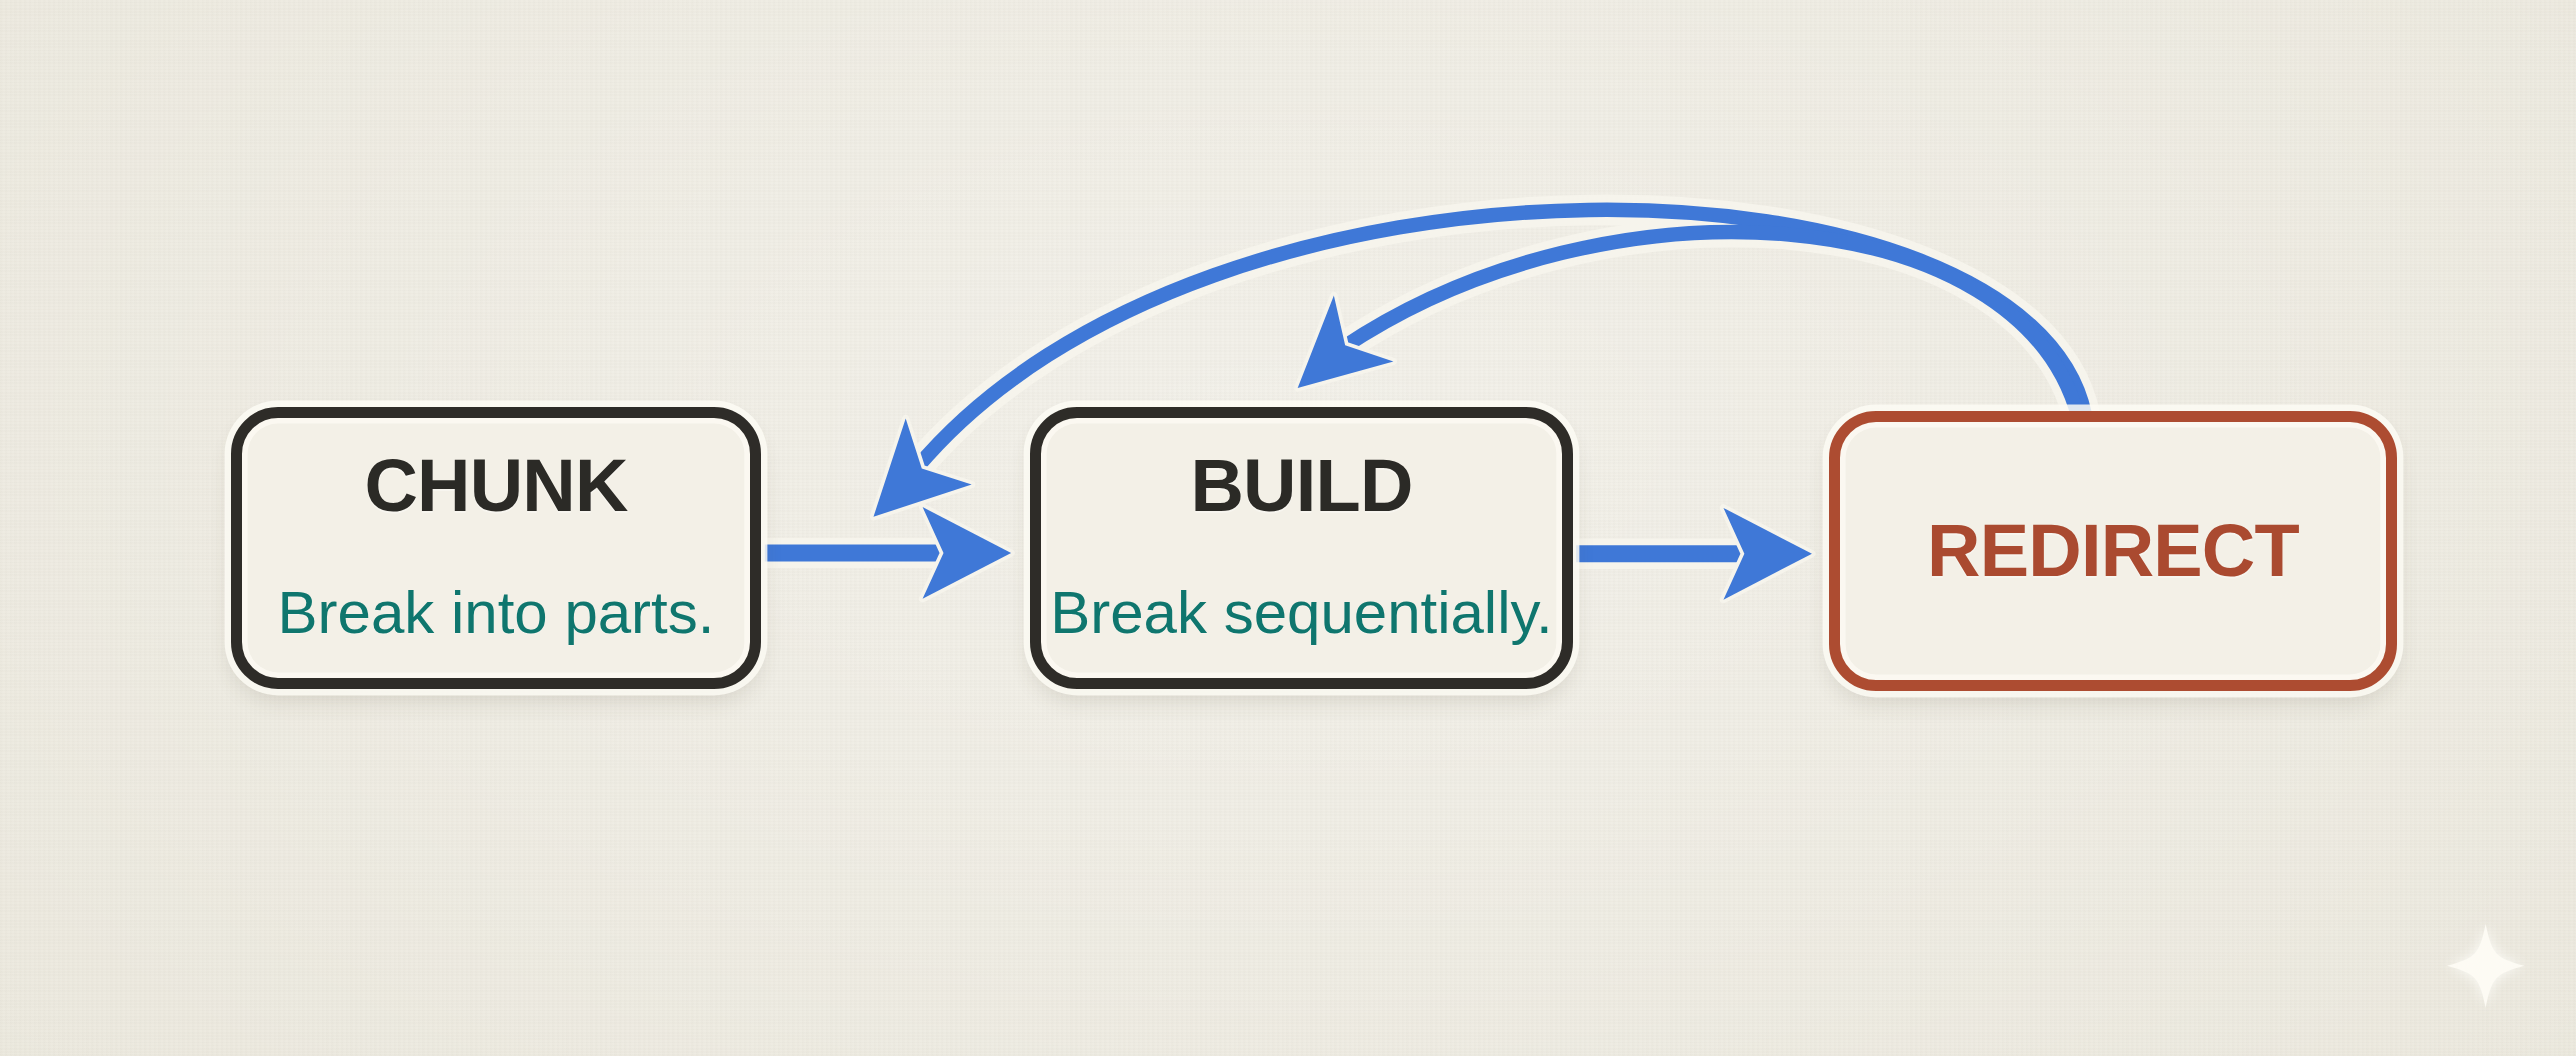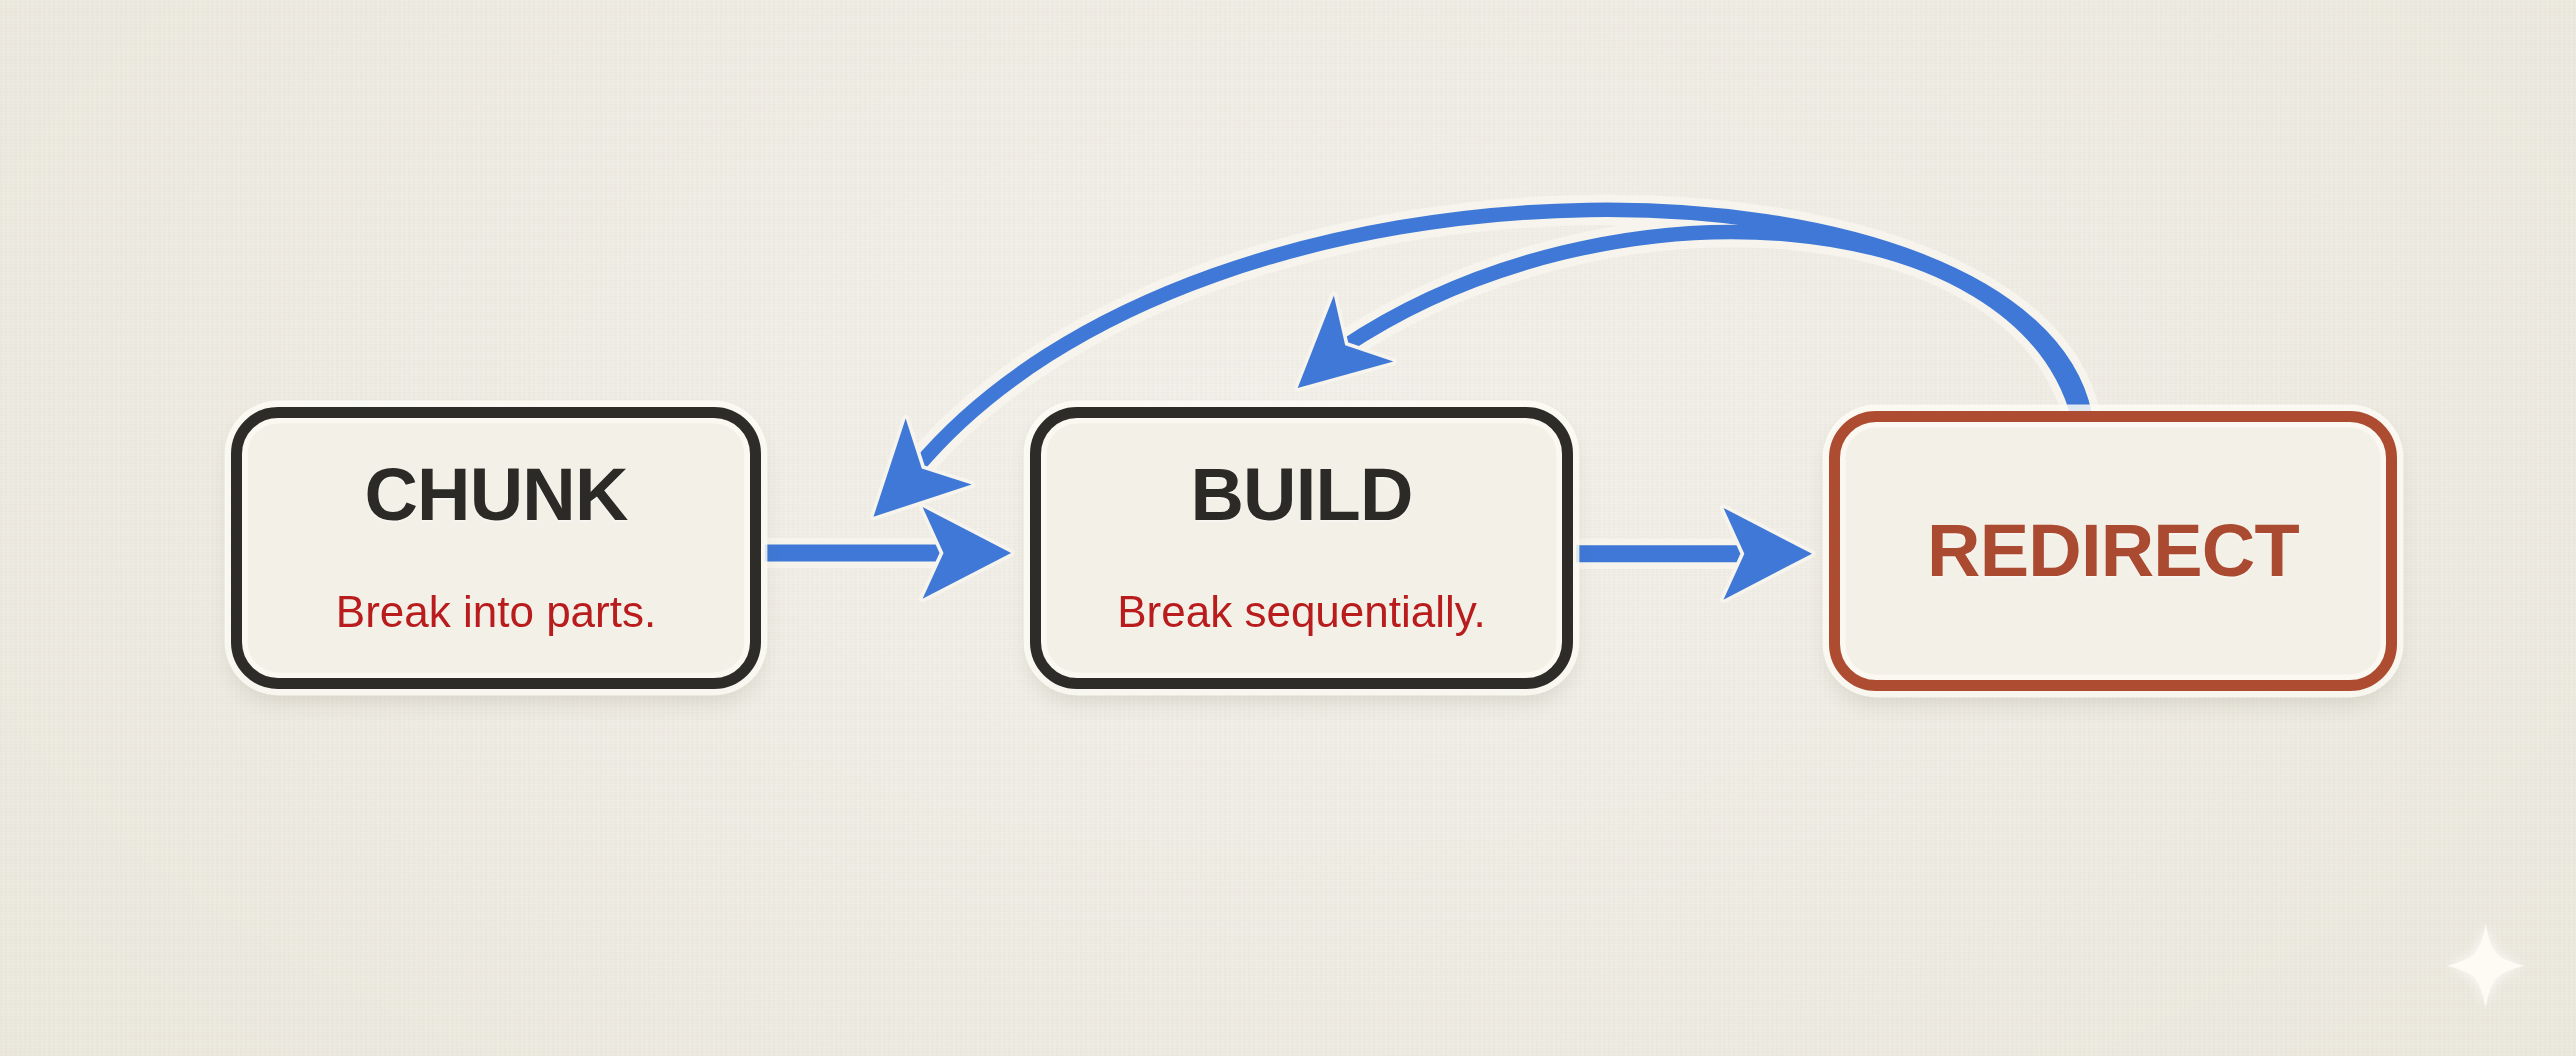--- a/index.html
+++ b/index.html
@@ -50,24 +50,24 @@
     font-size: 74px;
     font-weight: 700;
     letter-spacing: -0.8px;
     line-height: 1;
     color: #2b2a26;
     text-shadow: 0 1.6px 0 rgba(255,255,255,0.35);
   }
   .node.red .node-title { color: #aa4a30; }
   .node-subtitle {
     margin-top: 22.5px;
-    font-size: 44px;
+    font-size: 60px;
     font-weight: 400;
     line-height: 1.15;
-    color: #b91c1c;
+    color: #0f766e;
     text-shadow: 0 0.8px 0 rgba(255,255,255,0.30);
   }
   .halo-stroke { stroke: #f6f4ec; fill: none; }
   .blue-stroke { fill: none; }
   .blue-head { stroke: #f6f4ec; stroke-width: 9px; paint-order: stroke; stroke-linejoin: round; }
   .sparkle { filter: drop-shadow(0 0 8px rgba(255, 255, 252, 0.9)); }
 </style>
 </head>
 <body>
 

